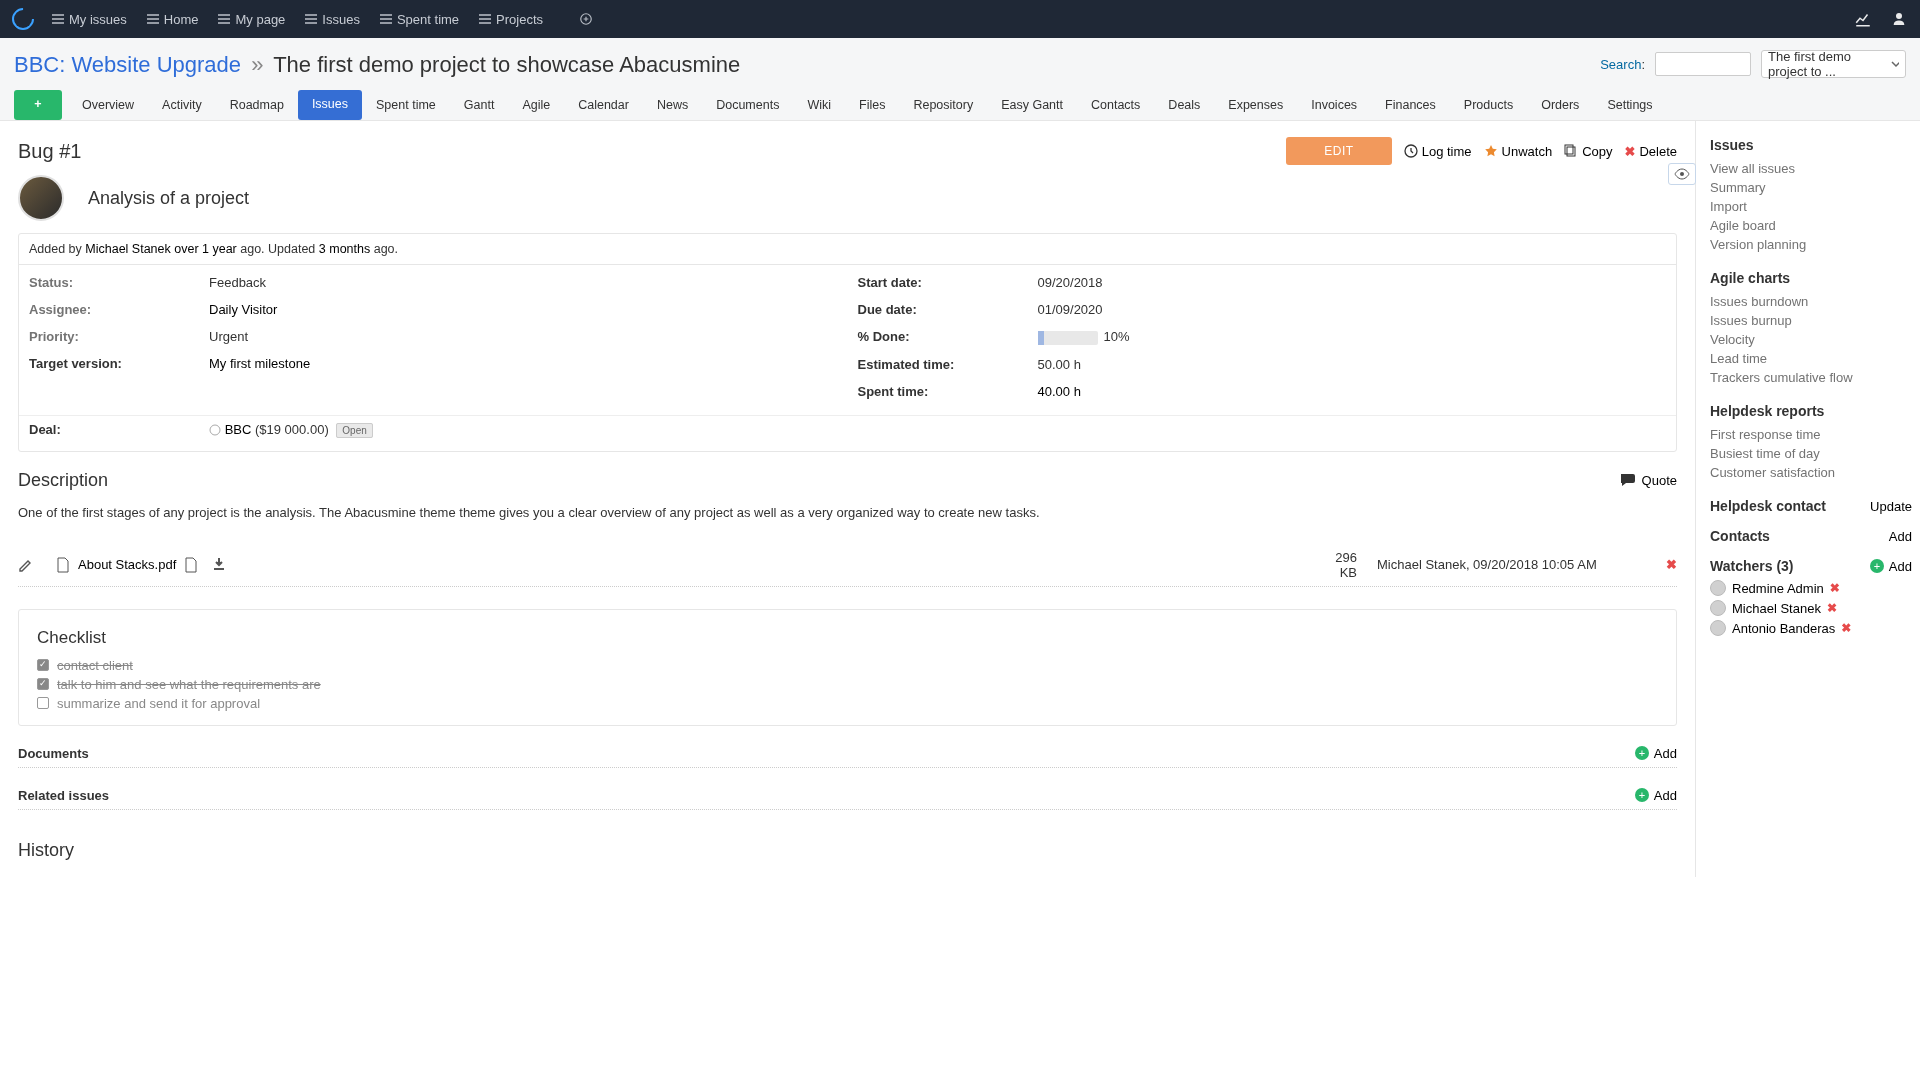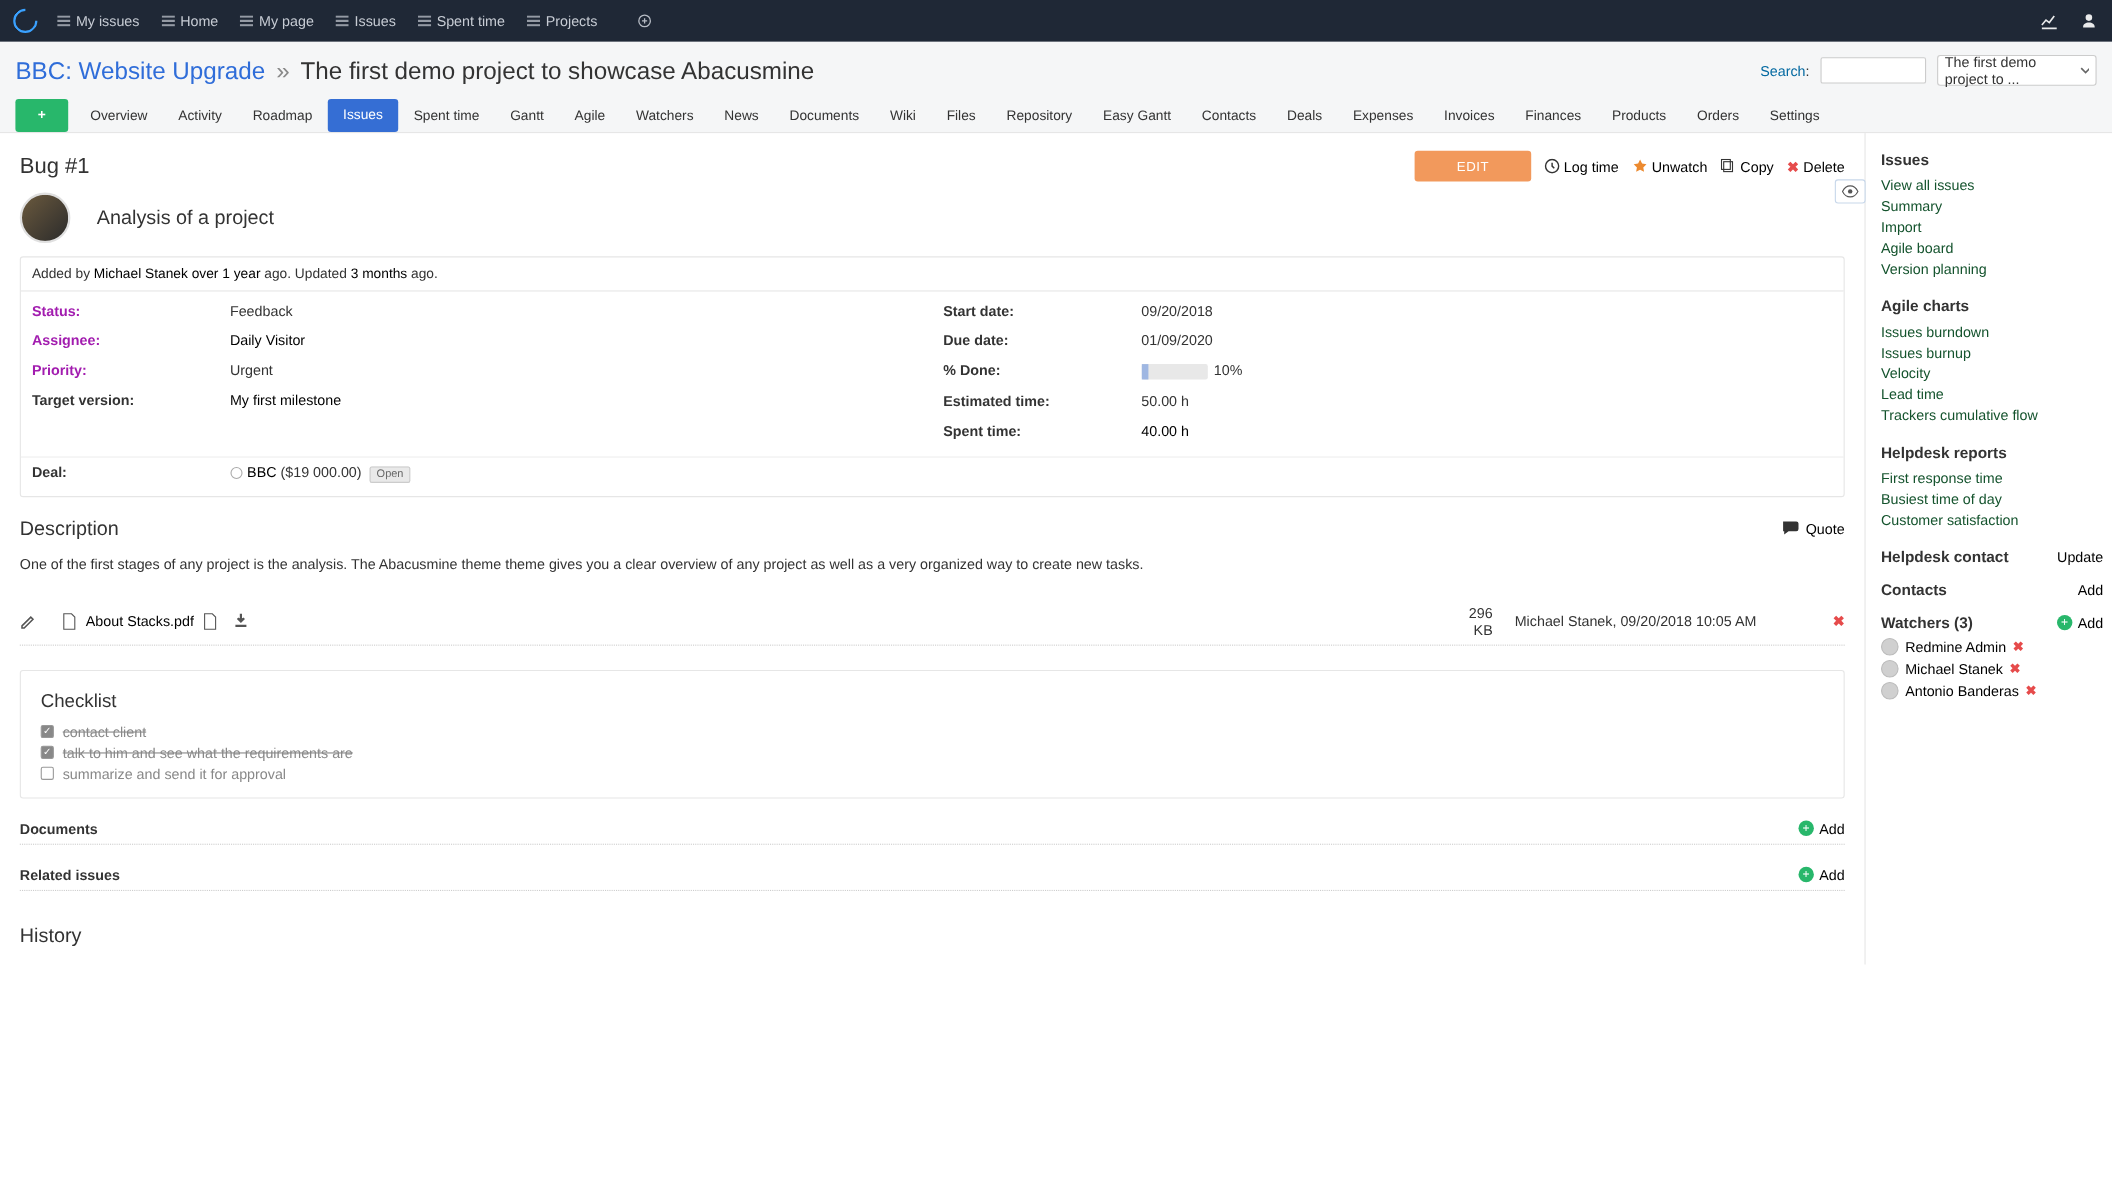--- a/index.html
+++ b/index.html
@@ -45,21 +45,21 @@
 
 .title-row { display:flex; align-items:center; gap:24px; margin-top:10px; }
 .avatar { width:46px; height:46px; border-radius:50%; background:linear-gradient(135deg,#6b5a3e,#2b2b2b); border:2px solid #e0e0e0; }
 .title { font-size:18px; font-weight:500; }
 
 .meta-box { border:1px solid #e6e6e6; border-radius:3px; margin-top:12px; }
 .meta-hdr { padding:8px 10px; font-size:12.5px; border-bottom:1px solid #e6e6e6; }
 .attrs { display:grid; grid-template-columns:1fr 1fr; padding:10px 10px 4px; column-gap:20px; }
 .attr { display:flex; margin-bottom:12px; }
 .attr .k { width:180px; font-weight:700; }
-.attr.required .k { color:#a21caf; }
+.attr.required .k { color:#737373; }
 .attr .v { flex:1; }
 .progress { display:inline-block; width:60px; height:14px; background:#e8e8e8; position:relative; vertical-align:middle; border-radius:2px; margin-right:6px;}
 .progress .fill { position:absolute; left:0; top:0; bottom:0; background:#9fb7e2; }
 
 .deal-row { padding:6px 10px 14px; display:flex; }
 .deal-row .k { width:180px; font-weight:700; }
 .badge-open { background:#e9e9e9; border:1px solid #ccc; font-size:10px; padding:1px 5px; border-radius:2px; margin-left:4px; color:#666;}
 
 .section { margin-top:18px; }
 .sec-head { display:flex; justify-content:space-between; align-items:center; }
@@ -80,21 +80,21 @@
 .chk-item .cb.checked{ background:#888;}
 .chk-item .cb.checked::after{content:"✓"; color:#fff; font-size:9px; position:absolute; top:-1px; left:1px;}
 
 .sub-row{ display:flex; justify-content:space-between; border-bottom:1px dotted #ccc; padding:6px 0; margin-top:14px;}
 .sub-row .t{ font-weight:700;}
 .add-link{ display:flex; align-items:center; gap:5px;}
 .plus-g{ display:inline-block; width:14px;height:14px; border-radius:50%; background:#28b76b; color:#fff; font-size:11px; text-align:center; line-height:14px;}
 
 .side h4{ font-size:14px; font-weight:600; margin-bottom:8px; margin-top:2px;}
 .side h4.sp{ margin-top:18px;}
-.side .lnk{ display:block; color:#14532d; margin-bottom:4px; font-size:13px;}
+.side .lnk{ display:block; color:#737373; margin-bottom:4px; font-size:13px;}
 .side .row-between{ display:flex; justify-content:space-between; align-items:center;}
 .side .eye-tab{ position:absolute; left:-28px; top:42px; width:28px; height:22px; border:1px solid #c7d7ea; background:#fff; border-radius:3px; display:flex; align-items:center; justify-content:center;}
 .side .watcher{ display:flex; align-items:center; gap:6px; margin-bottom:4px;}
 .side .wavatar{ width:16px;height:16px;border-radius:50%;background:#d0d0d0;border:1px solid #bbb;}
 .side .wx{ color:#e64b4b; font-weight:bold; font-size:12px; cursor:pointer;}
 
 svg{display:block;}
 </style>
 </head>
 <body>
@@ -184,21 +184,21 @@
   </div>
   <div class="tabs" id="tabs">
       <div class="tab add">+</div>
       <div class="tab">Overview</div>
       <div class="tab">Activity</div>
       <div class="tab">Roadmap</div>
       <div class="tab active">Issues</div>
       <div class="tab">Spent time</div>
       <div class="tab">Gantt</div>
       <div class="tab">Agile</div>
-      <div class="tab">Watchers</div>
+      <div class="tab">Calendar</div>
       <div class="tab">News</div>
       <div class="tab">Documents</div>
       <div class="tab">Wiki</div>
       <div class="tab">Files</div>
       <div class="tab">Repository</div>
       <div class="tab">Easy Gantt</div>
       <div class="tab">Contacts</div>
       <div class="tab">Deals</div>
       <div class="tab">Expenses</div>
       <div class="tab">Invoices</div>

